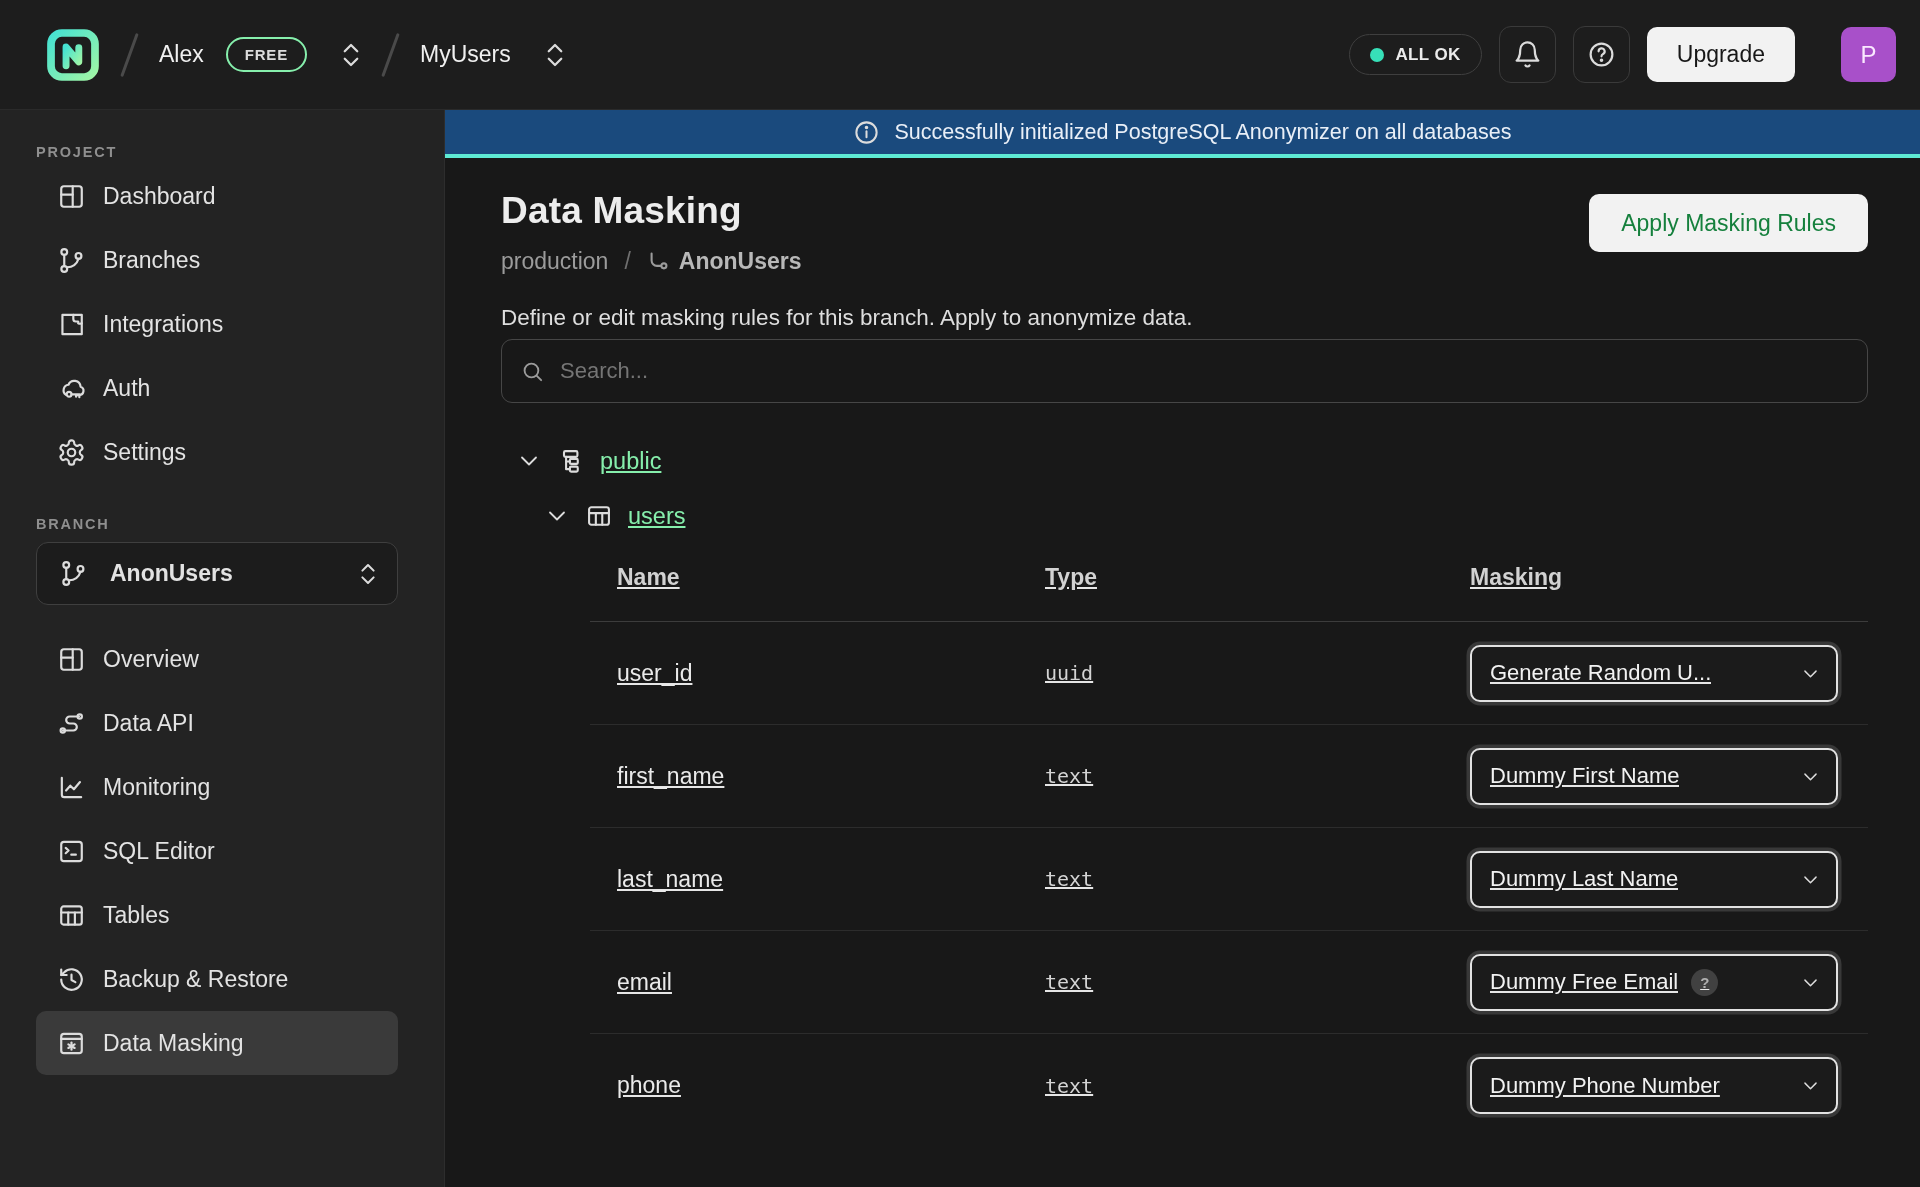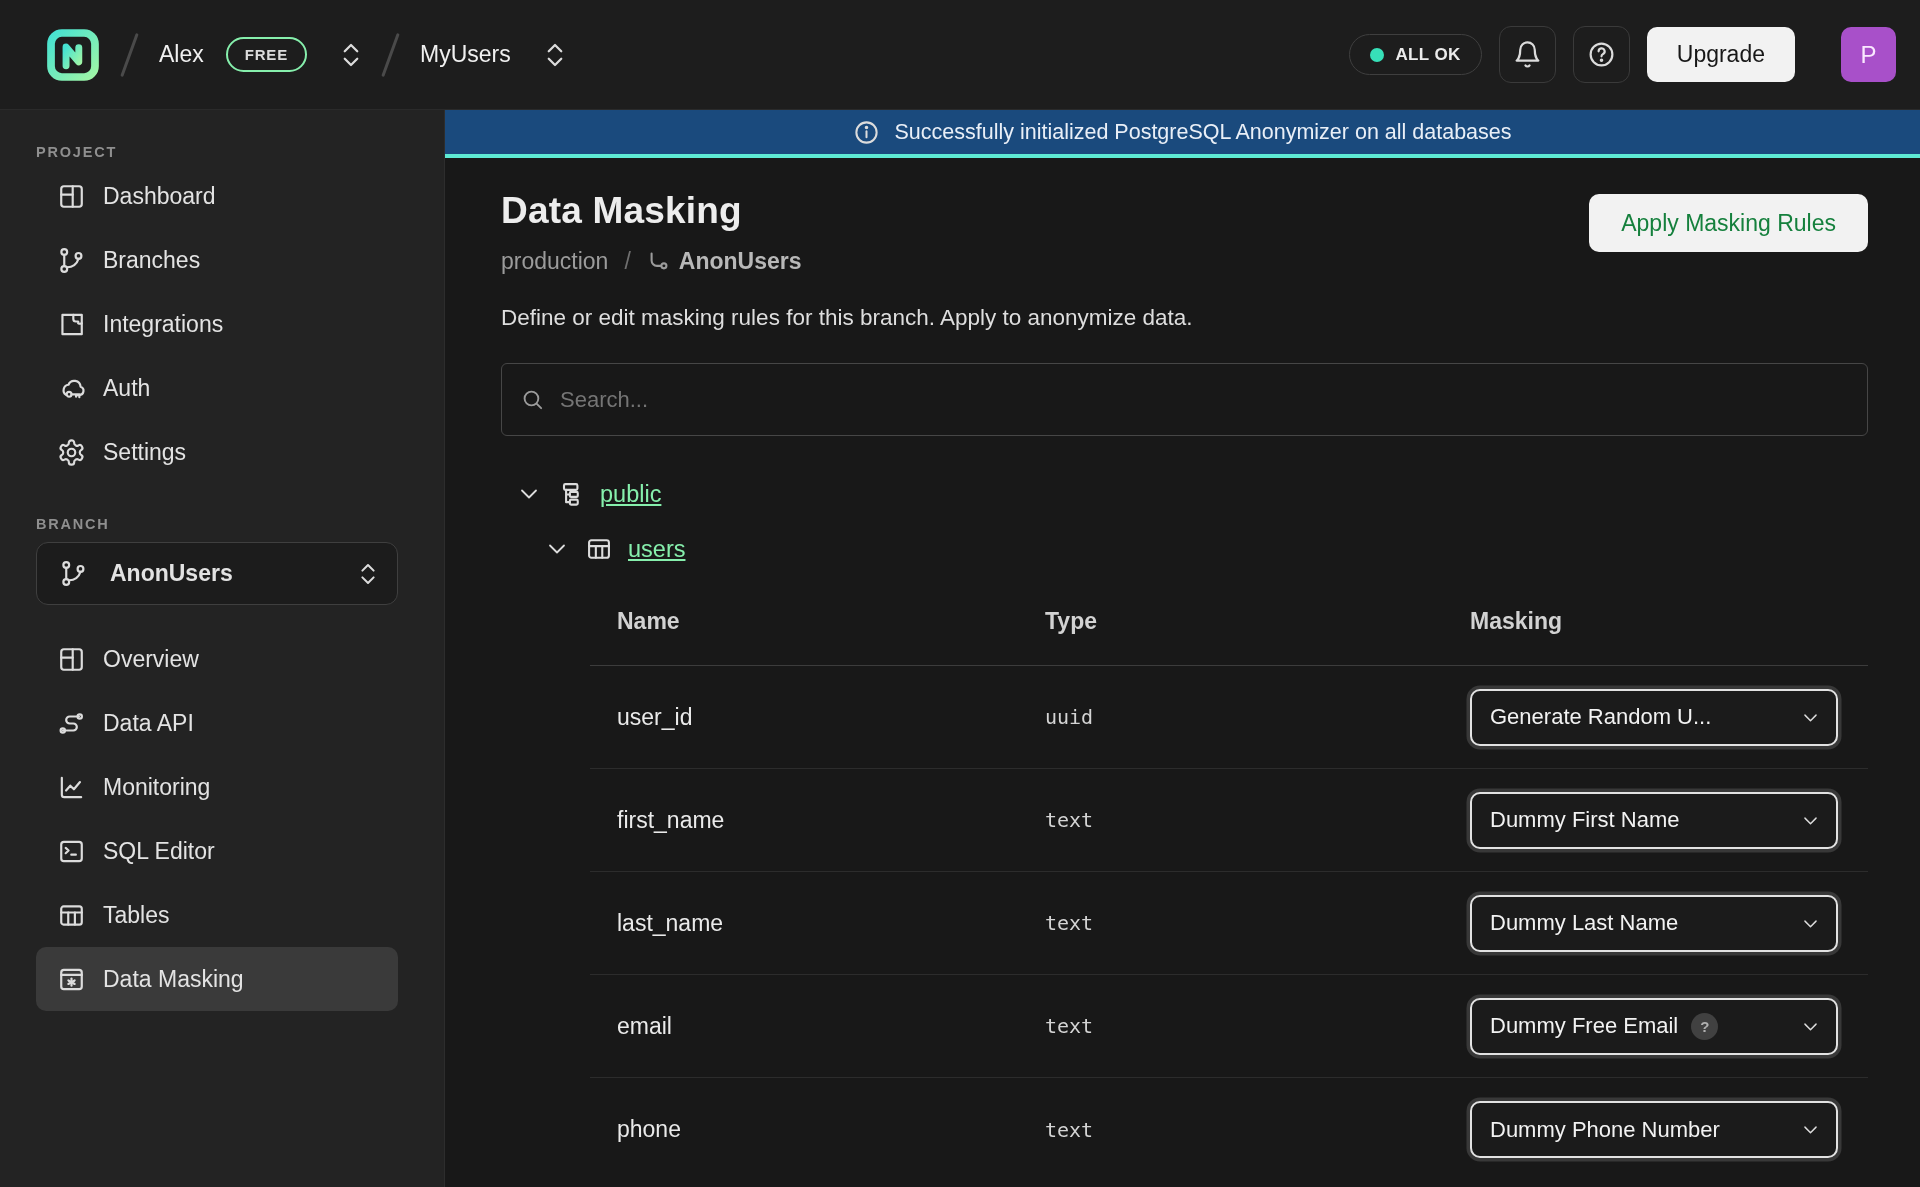--- a/index.html
+++ b/index.html
@@ -57,34 +57,34 @@
   .content { padding:0 52px 0 56px; }
   .page-head { margin-top:32px; display:flex; align-items:flex-start; justify-content:space-between; }
   .page-title { font-size:37px; font-weight:700; color:#ededed; letter-spacing:0.2px; }
   .breadcrumb { margin-top:16px; display:flex; align-items:center; font-size:23px; }
   .bc-parent { color:#9b9b9b; }
   .bc-slash { color:#6f6f6f; margin:0 16px; }
   .bc-cur { display:flex; align-items:center; gap:9px; color:#b8b8b8; font-weight:700; }
   .apply-btn { height:58px; margin-top:4px; padding:0 32px; background:#f2f2f2; color:#15803d;
     border:none; border-radius:10px; font-size:23px; font-weight:500; font-family:inherit; cursor:pointer; }
   .page-desc { margin-top:30px; font-size:22.5px; color:#dedede; }
-  .search-box { margin-top:32px; height:73px; border:1px solid #464646; border-radius:6px;
+  .search-box { margin-top:8px; height:64px; border:1px solid #464646; border-radius:11px;
     display:flex; align-items:center; gap:15px; padding:0 18px; }
   .search-box input { flex:1; background:transparent; border:none; outline:none;
     font-size:22px; color:#dddddd; font-family:inherit; }
   .search-box input::placeholder { color:#757575; }
 
   .tree-row { display:flex; align-items:center; cursor:pointer; }
   .tree-row.schema { margin-top:44px; margin-left:16px; }
   .tree-row.table  { margin-top:27px; margin-left:44px; }
   .tree-chevron { width:24px; height:24px; }
   .tree-icon { width:28px; height:28px; margin-left:16px; }
   .tree-label { font-size:23.5px; color:#86efac; margin-left:15px;text-decoration:underline; }
 
-  .cols-table { margin-top:38px; margin-left:89px; }
+  .cols-table { margin-top:27px; margin-left:89px;text-decoration:underline; }
   .trow { display:grid; grid-template-columns:428px 425px 1fr; align-items:center; padding-left:27px; }
   .thead { padding-top:7px; padding-bottom:0; align-items:start; }
   .th { font-size:23px; font-weight:700; color:#d2d2d2; }
   .thead-rule { margin-top:30px; border-bottom:1px solid #3c3c3c; }
   .tbody .trow { height:103px; border-bottom:1px solid #2c2c2c; }
   .tbody .trow:last-child { border-bottom:none; }
   .cell-name { font-size:23px; color:#eaeaea; }
   .cell-type { font-size:20px; color:#d4d4d4; font-family:"DejaVu Sans Mono", monospace; }
   .mask-select { width:368px; height:57px; background:#1b1b1b; border:2px solid #e2e2e2;
     border-radius:10px; box-shadow:0 0 0 3.5px rgba(255,255,255,0.14);
@@ -260,20 +260,28 @@
   <div class="side-item">
     <svg class="ic" viewBox="0 0 24 24">
       <rect x="3.5" y="4.5" width="17" height="15" rx="2"></rect>
       <line x1="3.5" y1="9.5" x2="20.5" y2="9.5"></line>
       <line x1="9.3" y1="9.5" x2="9.3" y2="19.5"></line>
           <line x1="14.8" y1="9.5" x2="14.8" y2="19.5"></line>
     </svg>
     <span class="side-label">Tables</span>
   </div>
 
+  <div class="side-item">
+    <svg class="ic" viewBox="0 0 24 24">
+      <path d="M3.5 12 a8.5 8.5 0 1 0 2.5-6 L3.5 8.3"></path>
+      <path d="M3.5 3.8 v4.5 h4.5"></path>
+      <path d="M12 8 v4.4 l3.2 1.8"></path>
+    </svg>
+    <span class="side-label">Backup &amp; Restore</span>
+  </div>
 
   <div class="side-item active">
     <svg class="ic" viewBox="0 0 24 24">
       <rect x="3.5" y="4" width="17" height="16" rx="2.2"></rect>
       <line x1="3.5" y1="8.2" x2="20.5" y2="8.2"></line>
       <line x1="12" y1="11.2" x2="12" y2="17.2"></line>
       <line x1="9.4" y1="12.7" x2="14.6" y2="15.7"></line>
       <line x1="14.6" y1="12.7" x2="9.4" y2="15.7"></line>
     </svg>
     <span class="side-label">Data Masking</span>

